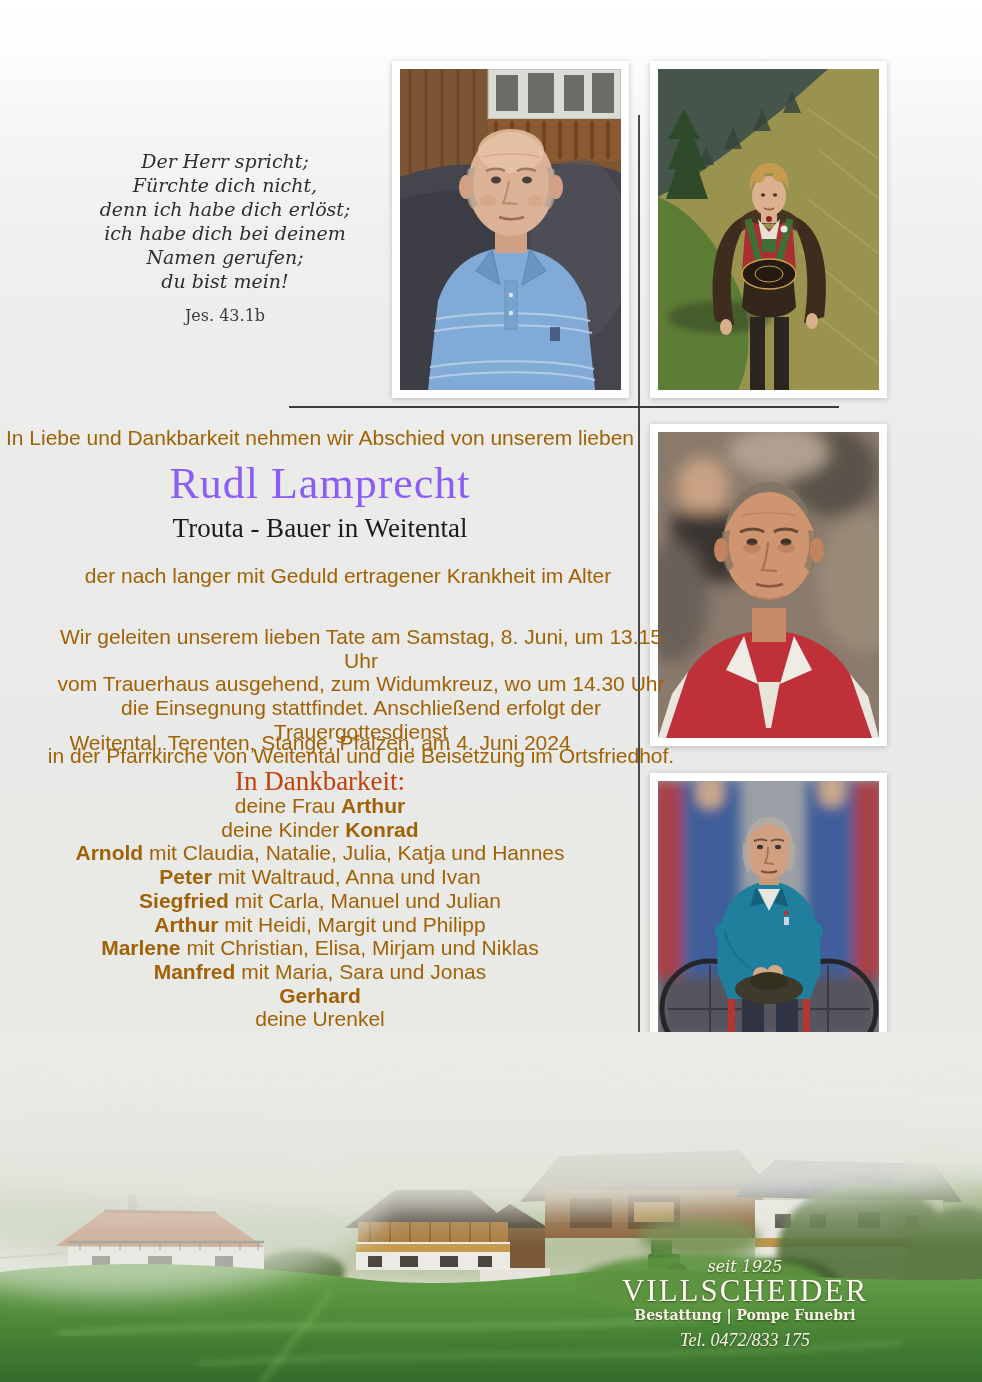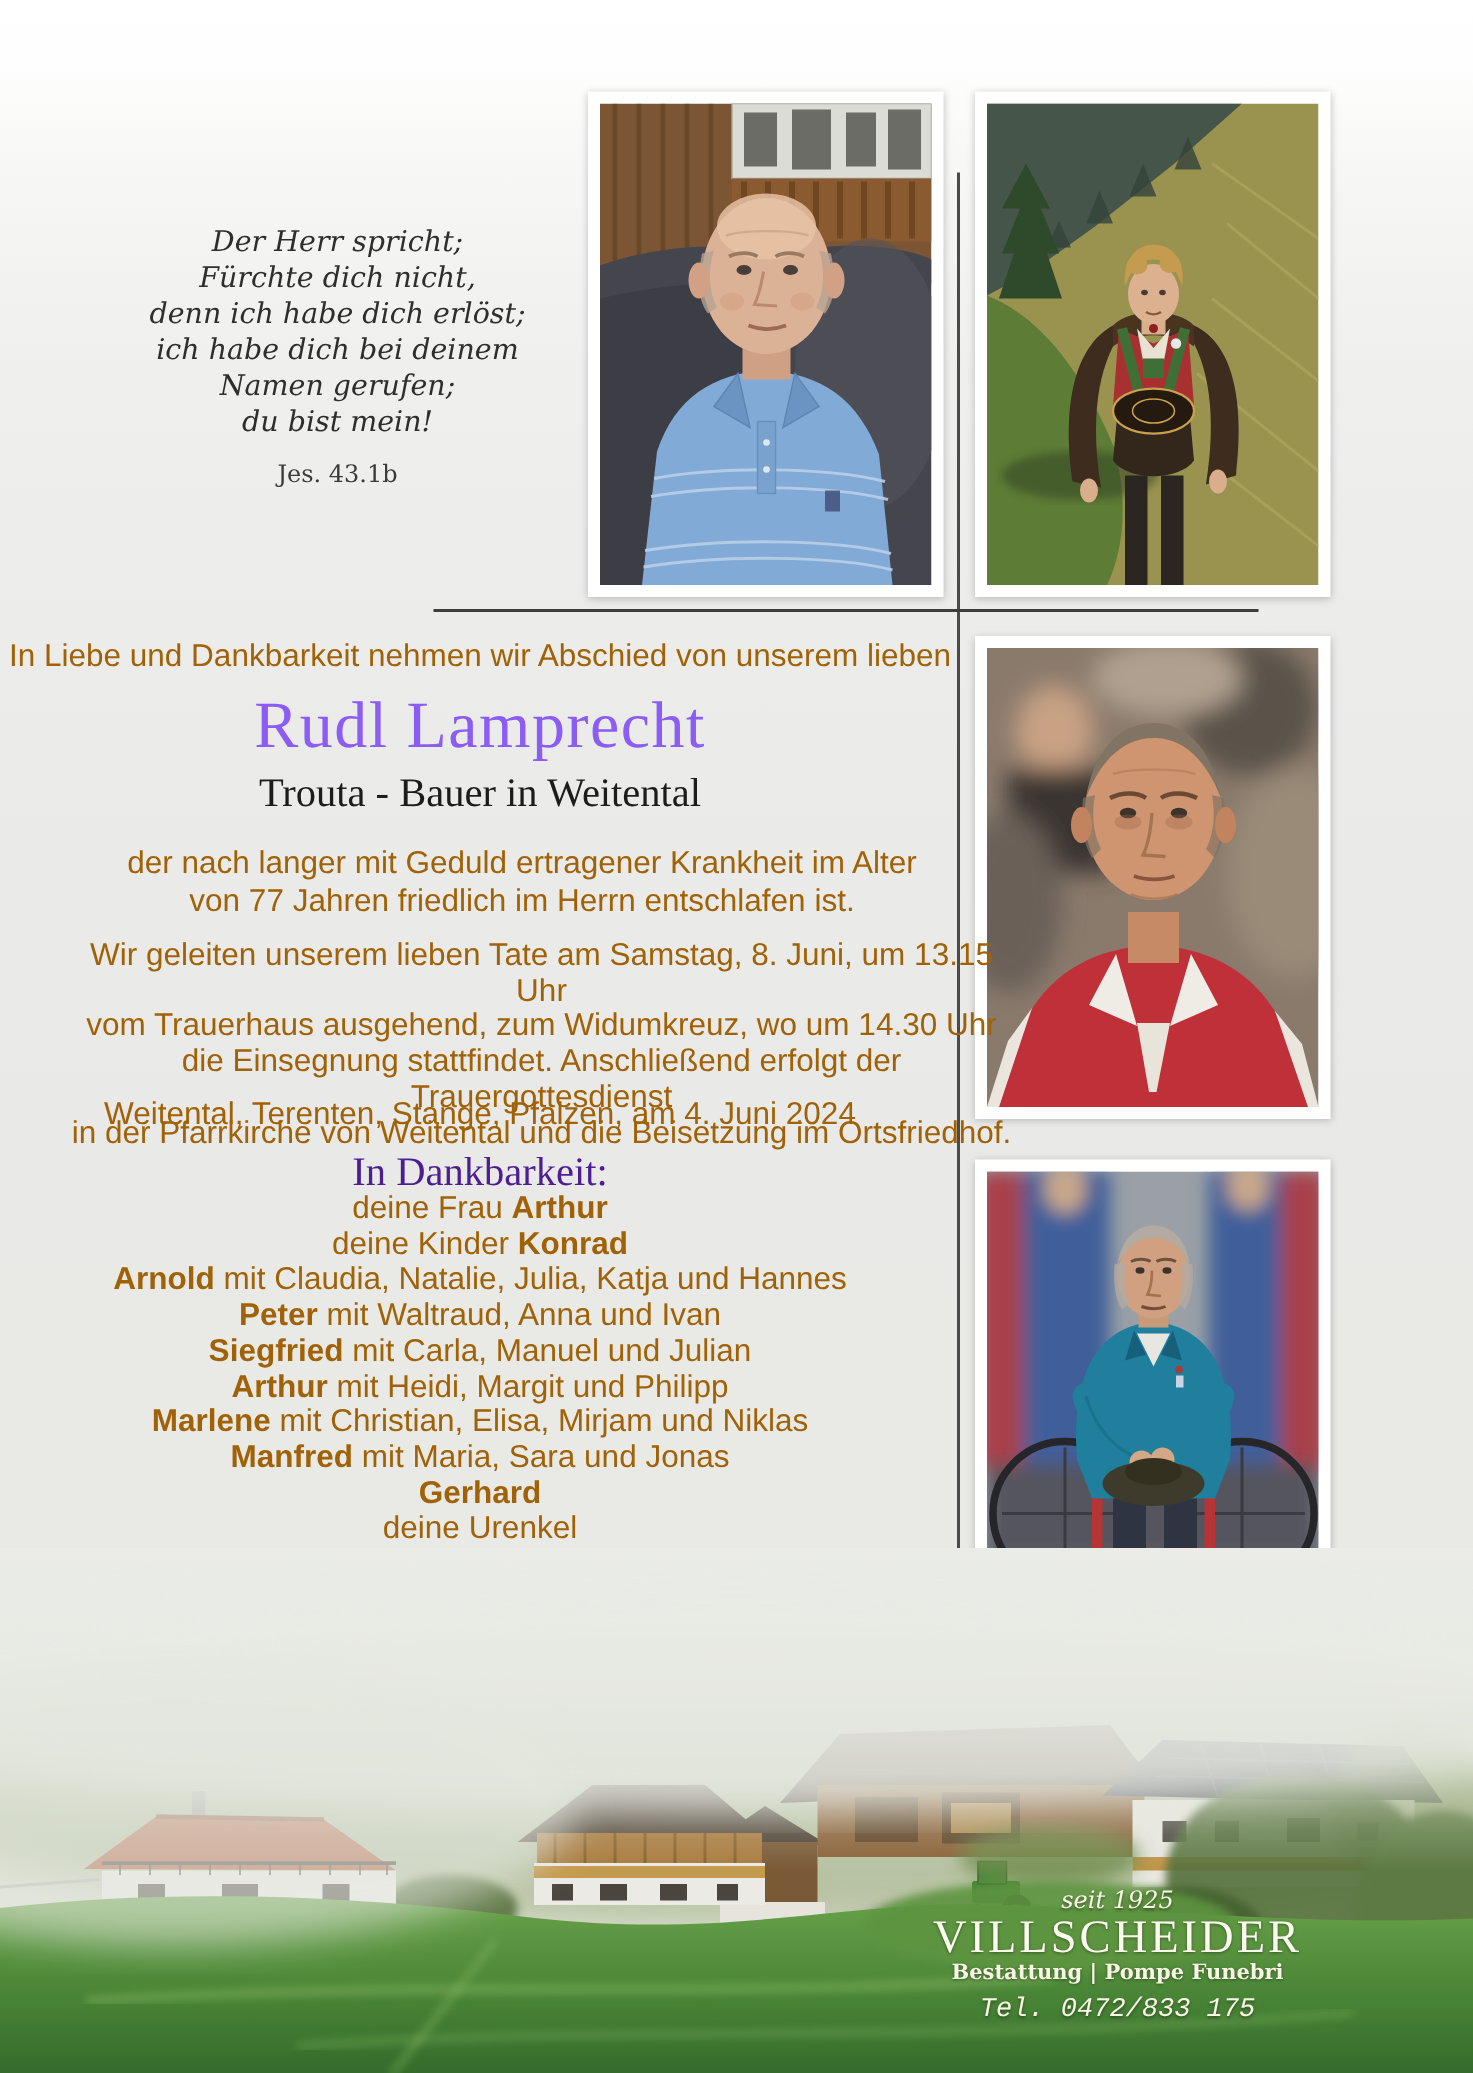--- a/index.html
+++ b/index.html
@@ -29,34 +29,34 @@
   .hline{left:289px;top:406px;width:550px;height:2px;background:#3d3d3d;}
   
   .col{left:0;width:640px;text-align:center;color:#a16207;}
   .intro{top:426px;font-size:21px;}
   .name{top:458px;font-family:"Liberation Serif",serif;font-size:44px;line-height:52px;
         color:#8b5cf6;letter-spacing:1px;}
   .subtitle{top:513px;font-family:"Liberation Serif",serif;font-size:27px;line-height:30px;color:#1c1c1c;}
   .para1{top:564px;font-size:21px;line-height:24.5px;padding-left:28px;}
   .para2{top:625px;font-size:21px;line-height:23.7px;margin-left:41px;}
   .dateline{top:731px;font-size:21px;}
-  .thanks-title{top:766px;font-family:"Liberation Serif",serif;font-size:27px;color:#4c1d95;}
+  .thanks-title{top:766px;font-family:"Liberation Serif",serif;font-size:27px;color:#c2410c;}
   .family{top:794px;font-size:21px;line-height:23.7px;}
   .family b{font-weight:700;}
   .rosary{top:1116px;font-size:21px;line-height:24px;color:#2a2a2a;}
   
   .land{left:0;top:1032px;width:982px;height:350px;}
   
   .logo{left:595px;top:1258px;width:300px;text-align:center;color:#faf6e6;
         text-shadow:0 1px 2px rgba(35,55,25,.65);}
   .logo-since{font-family:"DejaVu Serif",serif;font-style:italic;font-size:16px;line-height:17px;}
   .logo-name{font-family:"Liberation Serif",serif;font-variant:small-caps;
              font-size:31px;line-height:31px;letter-spacing:2px;color:#fdfaef;}
   .logo-tag{font-family:"DejaVu Serif",serif;font-weight:bold;font-size:14px;line-height:19px;}
-  .logo-tel{font-family:Liberation Mono, monospace;font-style:italic;font-size:18px;line-height:24px;margin-top:3px;}
+  .logo-tel{font-family:Liberation Serif, serif;font-style:italic;font-size:18px;line-height:24px;margin-top:3px;}
 </style>
 </head>
 <body>
 
 <div class="abs quote">
     <div>Der Herr spricht;</div>
     <div>Fürchte dich nicht,</div>
     <div>denn ich habe dich erlöst;</div>
     <div>ich habe dich bei deinem</div>
     <div>Namen gerufen;</div>
@@ -295,21 +295,20 @@
     <path d="M103,90 C108,92 115,92 119,90" stroke="#7a4a38" stroke-width="2" fill="none"></path>
   </g>
 </svg>
 </div>
 
 <div class="abs col intro">In Liebe und Dankbarkeit nehmen wir Abschied von unserem lieben</div>
 <div class="abs col name">Rudl Lamprecht</div>
 <div class="abs col subtitle">Trouta - Bauer in Weitental</div>
 <div class="abs col para1">
     <div>der nach langer mit Geduld ertragener Krankheit im Alter</div>
-    <div>von 77 Jahren friedlich im Herrn entschlafen ist.</div>
   </div>
 <div class="abs col para2">
     <div>Wir geleiten unserem lieben Tate am Samstag, 8. Juni, um 13.15 Uhr</div>
     <div>vom Trauerhaus ausgehend, zum Widumkreuz, wo um 14.30 Uhr</div>
     <div>die Einsegnung stattfindet. Anschließend erfolgt der Trauergottesdienst</div>
     <div>in der Pfarrkirche von Weitental und die Beisetzung im Ortsfriedhof.</div>
   </div>
 <div class="abs col dateline">Weitental, Terenten, Stange, Pfalzen, am 4. Juni 2024</div>
 <div class="abs col thanks-title">In Dankbarkeit:</div>
 <div class="abs col family">

